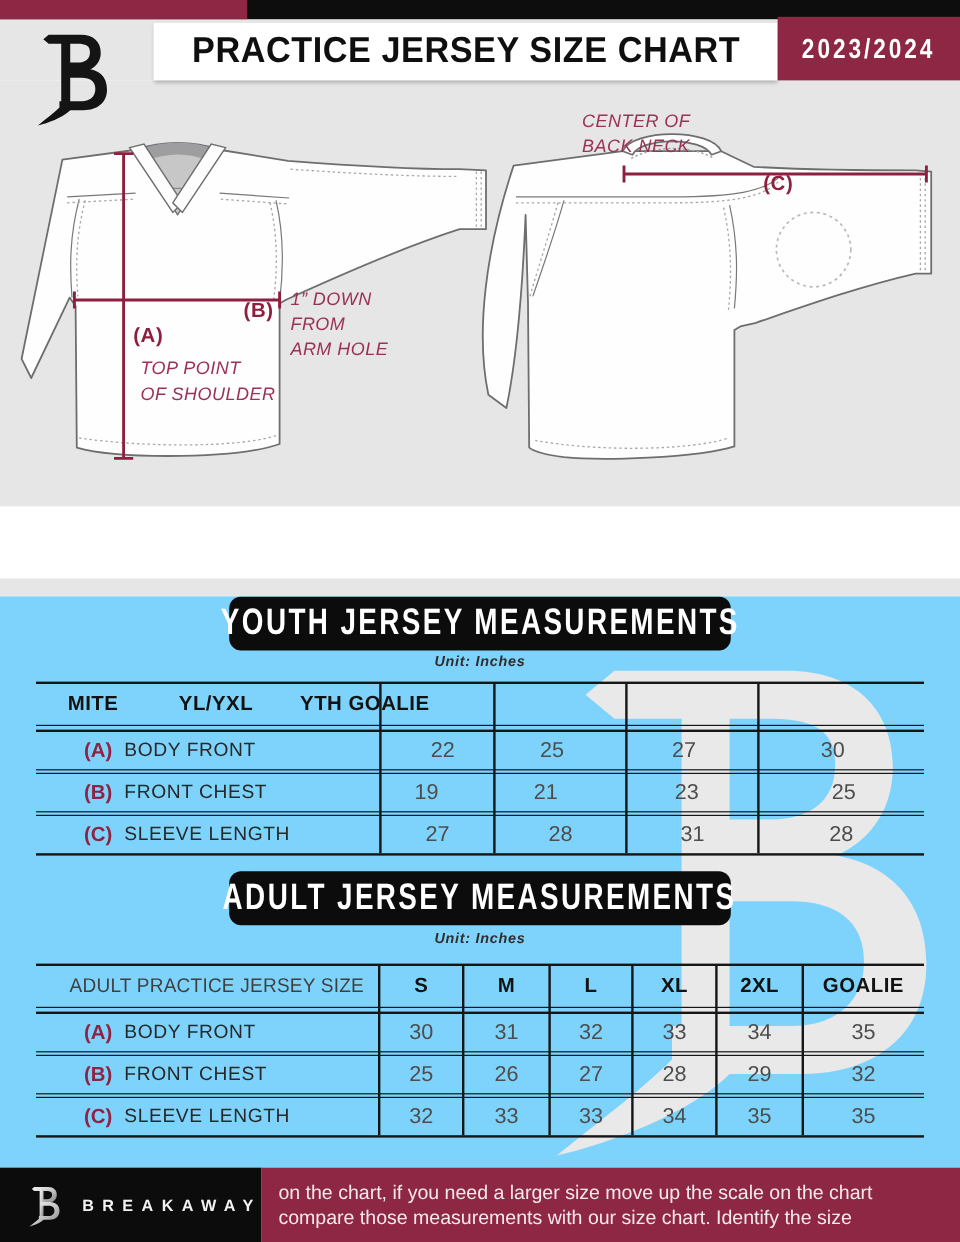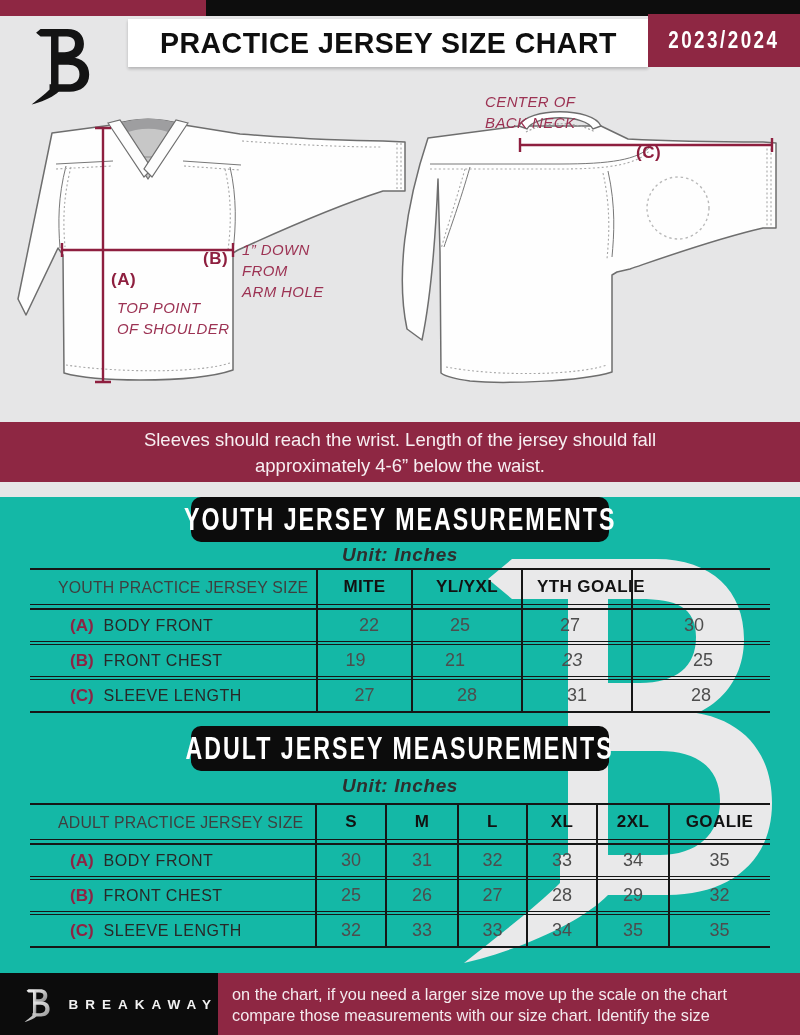--- a/index.html
+++ b/index.html
@@ -27,28 +27,28 @@
         font-weight:500;letter-spacing:.4px;white-space:nowrap;}
   .anno-key{position:absolute;color:#8e1f3f;font-weight:bold;font-size:17px;font-style:normal;
         letter-spacing:.5px;}
 
   
   .note-banner{position:absolute;left:0;top:422px;width:800px;height:60px;background:#8e2743;
         color:#f7eef1;text-align:center;font-size:18.5px;line-height:26px;padding-top:5px;}
   .gray-strip{position:absolute;left:0;top:482px;width:800px;height:15px;background:#e6e6e7;}
 
   
-  .main{position:absolute;left:0;top:497px;width:800px;height:476px;background:#14b8a6;overflow:hidden;}
+  .main{position:absolute;left:0;top:497px;width:800px;height:476px;background:#7dd3fc;overflow:hidden;}
   .watermark{position:absolute;left:432px;top:14px;z-index:0;}
   .band{position:absolute;left:191px;width:418px;height:45px;background:#0c0c0c;border-radius:10px;
         display:flex;align-items:center;justify-content:center;z-index:2;}
   .band span{color:#ffffff;font-size:29px;font-weight:bold;letter-spacing:2.5px;white-space:nowrap;
         transform:scale(.8,1.06);}
   .unit{position:absolute;left:0;width:800px;text-align:center;font-style:italic;font-weight:bold;
-        font-size:19px;color:#2e2e2e;letter-spacing:.6px;z-index:2;}
+        font-size:12px;color:#2e2e2e;letter-spacing:.6px;z-index:2;}
 
   .size-table{position:absolute;left:30px;width:740px;border-top:2px solid #161616;
         border-bottom:2px solid #161616;z-index:2;}
   .trow{display:flex;height:31px;align-items:center;}
   .thead{height:34px;}
   .cell{display:flex;align-items:center;justify-content:center;height:100%;}
   .size-col{justify-content:flex-start;padding-left:28px;}
   .size-col span{font-size:16.5px;color:#3f3f3f;letter-spacing:.2px;transform:scaleX(.96);
         transform-origin:left center;white-space:nowrap;}
   .col-head{font-weight:bold;font-size:17px;color:#121212;letter-spacing:.4px;}
@@ -180,40 +180,33 @@
       <div>FROM</div>
       <div>ARM HOLE</div>
     </div>
     <div class="anno" style="left:485px;top:24px;">
       <div>CENTER OF</div>
       <div>BACK NECK</div>
     </div>
     <div class="anno-key" style="left:636px;top:76px;">(C)</div>
   </div>
 
-  <div class="note-banner">
-    <div>Sleeves should reach the wrist. Length of the jersey should fall</div>
-    <div>approximately 4-6” below the waist.</div>
-  </div>
   <div class="gray-strip"></div>
 
   <div class="main">
     <svg class="watermark" width="400" height="460" viewBox="0 0 100 115">
       <use href="#blogo" fill="#e9e9ea"></use>
     </svg>
 
     <div class="band" style="top:0px;">
       <span>YOUTH JERSEY MEASUREMENTS</span>
     </div>
     <div class="unit" style="top:47px;">Unit: Inches</div>
     <div class="size-table" style="top:71px;" id="youth-table">
         <div class="trow thead">
-          <div class="cell size-col" style="width: 287px;">
-            <span>YOUTH PRACTICE JERSEY SIZE</span>
-          </div>
           <div class="cell col-head" style="width: 95px;">MITE</div>
           <div class="cell col-head" style="width: 110px;">YL/YXL</div>
           <div class="cell col-head" style="width: 138px;">YTH GOALIE</div>
         </div>
         <div class="sep-head"></div>
         <div class="trow">
           <div class="cell label-col" style="width: 287px;">
             <span class="rkey">(A)</span>
             <span class="rlabel">BODY FRONT</span>
           </div>
@@ -223,21 +216,21 @@
           <div class="cell val" style="width: 138px;">30</div>
         </div>
         <div class="sep-row"></div>
         <div class="trow">
           <div class="cell label-col" style="width: 287px;">
             <span class="rkey">(B)</span>
             <span class="rlabel">FRONT CHEST</span>
           </div>
           <div class="cell val" style="width: 95px;">19</div>
           <div class="cell val" style="width: 110px;">21</div>
-          <div class="cell val" style="width: 132px; font-style: italic;">23</div>
+          <div class="cell val" style="width: 132px;">23</div>
           <div class="cell val" style="width: 138px;">25</div>
         </div>
         <div class="sep-row"></div>
         <div class="trow">
           <div class="cell label-col" style="width: 287px;">
             <span class="rkey">(C)</span>
             <span class="rlabel">SLEEVE LENGTH</span>
           </div>
           <div class="cell val" style="width: 95px;">27</div>
           <div class="cell val" style="width: 110px;">28</div>

